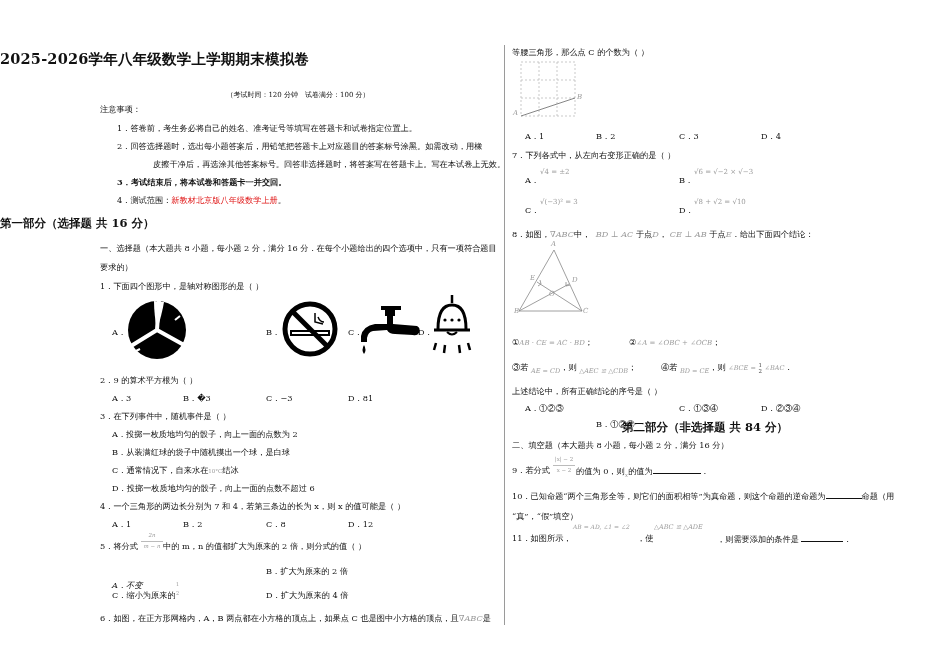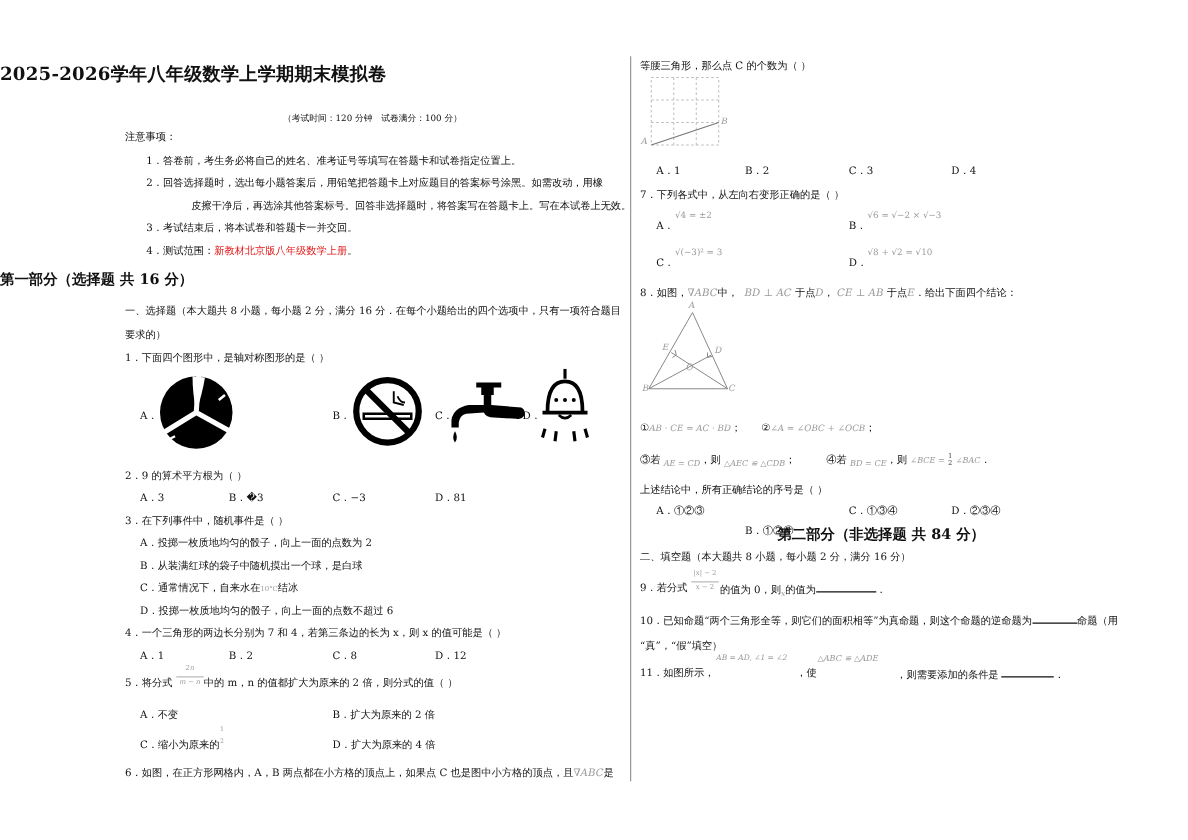--- a/index.html
+++ b/index.html
@@ -20,21 +20,21 @@
 </head>
 <body>
 
 <div class="abs title" style="left:0;width:596px;top:50px;text-align:left;">2025-2026学年八年级数学上学期期末模拟卷</div>
 <div class="abs t7" style="left:0;width:596px;top:90px;text-align:center;">（考试时间：120 分钟　试卷满分：100 分）</div>
 
 <div class="abs t8 bold" style="left:100px;top:104px;">注意事项：</div>
 <div class="abs t8" style="left:117px;top:123px;">1．答卷前，考生务必将自己的姓名、准考证号等填写在答题卡和试卷指定位置上。</div>
 <div class="abs t8" style="left:117px;top:141px;text-align:right;">2．回答选择题时，选出每小题答案后，用铅笔把答题卡上对应题目的答案标号涂黑。如需改动，用橡</div>
 <div class="abs t8" style="left:117px;top:159px;margin-left:36px;">皮擦干净后，再选涂其他答案标号。回答非选择题时，将答案写在答题卡上。写在本试卷上无效。</div>
-<div class="abs t8" style="left:117px;top:177px;">3．考试结束后，将本试卷和答题卡一并交回。</div>
+<div class="abs t8" style="left:117px;top:177px;font-weight:bold;">3．考试结束后，将本试卷和答题卡一并交回。</div>
 <div class="abs t8" style="left:117px;top:195px;">
   <span>4．测试范围：</span><span class="red">新教材北京版八年级数学上册</span><span>。</span>
 </div>
 
 <div class="abs sec-title" style="left:0;width:596px;top:216px;text-align:left;">第一部分（选择题  共 16 分）</div>
 <div class="abs t8 bold" style="left:100px;top:243px;">一、选择题（本大题共 8 小题，每小题 2 分，满分 16 分．在每个小题给出的四个选项中，只有一项符合题目</div>
 <div class="abs t8 bold" style="left:100px;top:262px;">要求的）</div>
 
 <div class="abs t8" style="left:100px;top:281px;">1．下面四个图形中，是轴对称图形的是（   ）</div>
 <div class="abs t8" style="left:112px;top:327px;">A．</div>
@@ -92,21 +92,21 @@
 <div class="abs t8" style="left:112px;top:519px;">A．1</div>
 <div class="abs t8" style="left:183px;top:519px;">B．2</div>
 <div class="abs t8" style="left:266px;top:519px;">C．8</div>
 <div class="abs t8" style="left:348px;top:519px;">D．12</div>
 
 <div class="abs t8" style="left:100px;top:541px;">5．将分式</div>
 <div class="abs gray" style="left:141px;top:532px;font-size:5.5px;width:22px;text-align:center;">2n</div>
 <div class="abs" style="left:141px;top:541px;width:22px;height:1px;background:#bbb;"></div>
 <div class="abs gray" style="left:141px;top:543px;font-size:5.5px;width:22px;text-align:center;">m − n</div>
 <div class="abs t8" style="left:163px;top:541px;">中的 m，n 的值都扩大为原来的 2 倍，则分式的值（   ）</div>
-<div class="abs t8" style="left:112px;top:566px;">A．不变</div>
+<div class="abs t8" style="left:112px;top:580px;font-style:italic;">A．不变</div>
 <div class="abs t8" style="left:266px;top:566px;">B．扩大为原来的 2 倍</div>
 <div class="abs t8" style="left:112px;top:590px;">C．缩小为原来的</div>
 <div class="abs gray" style="left:176px;top:581px;font-size:5px;font-style:normal;">1</div>
 <div class="abs gray" style="left:176px;top:590px;font-size:5px;font-style:normal;">2</div>
 <div class="abs t8" style="left:266px;top:590px;">D．扩大为原来的 4 倍</div>
 
 <div class="abs t8" style="left:100px;top:613px;">
   <span>6．如图，在正方形网格内，A，B 两点都在小方格的顶点上，如果点 C 也是图中小方格的顶点，且</span><span class="gray">∇ABC</span><span>是</span>
 </div>
 
@@ -157,21 +157,21 @@
 <div class="abs gray" style="left:551px;top:240px;font-size:7px;">A</div>
 <div class="abs gray" style="left:514px;top:307px;font-size:7px;">B</div>
 <div class="abs gray" style="left:583px;top:307px;font-size:7px;">C</div>
 <div class="abs gray" style="left:572px;top:276px;font-size:7px;">D</div>
 <div class="abs gray" style="left:530px;top:274px;font-size:7px;">E</div>
 <div class="abs gray" style="left:549px;top:290px;font-size:7px;">O</div>
 
 <div class="abs t8" style="left:512px;top:337px;">
   <span>①</span><span class="gray" style="font-size:7px;">AB · CE = AC · BD</span><span>；</span>
 </div>
-<div class="abs t8" style="left:609px;top:337px;">
+<div class="abs t8" style="left:629px;top:337px;">
   <span>②</span><span class="gray" style="font-size:7px;">∠A = ∠OBC + ∠OCB</span><span>；</span>
 </div>
 <div class="abs t8" style="left:512px;top:362px;">
   <span>③若</span>
   <span class="gray" style="font-size:6.5px;position:relative;top:3px;">AE = CD</span><span>，则</span>
   <span class="gray" style="font-size:6.5px;position:relative;top:3px;">△AEC ≌ △CDB</span><span>；</span>
 </div>
 <div class="abs t8" style="left:661px;top:362px;">
   <span>④若</span>
   <span class="gray" style="font-size:6.5px;position:relative;top:3px;">BD = CE</span><span>，则</span>

